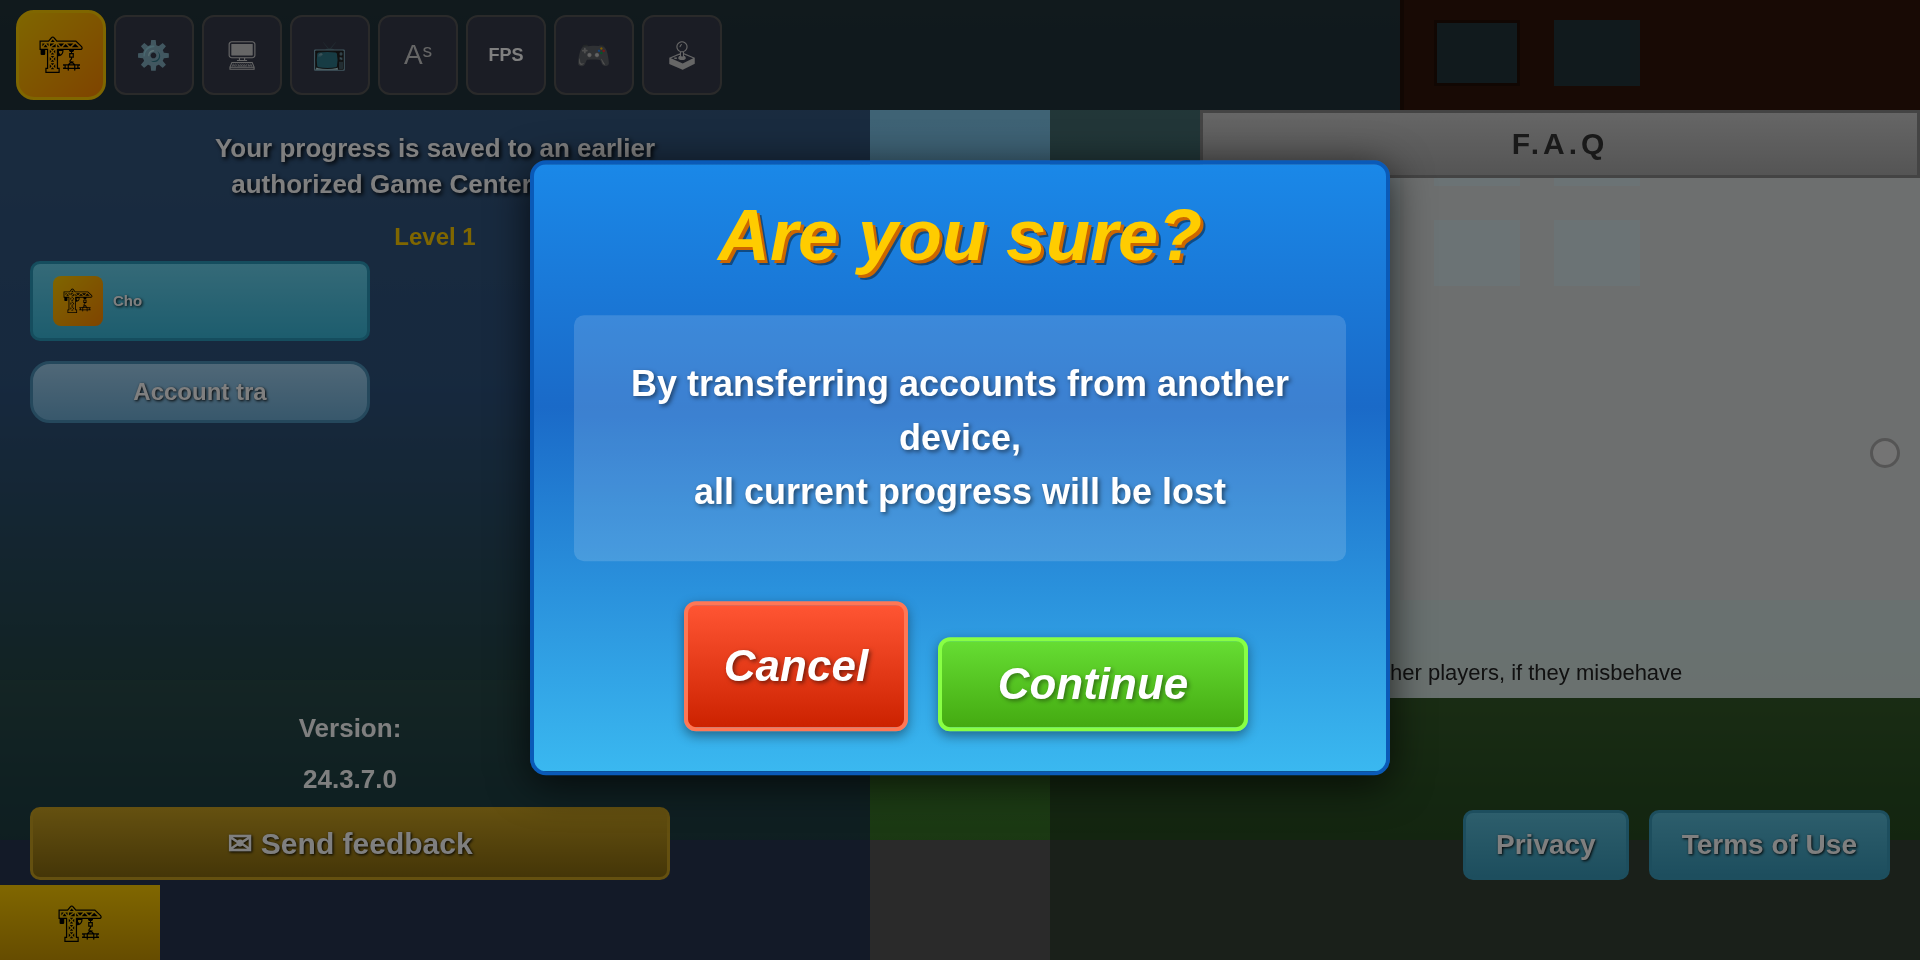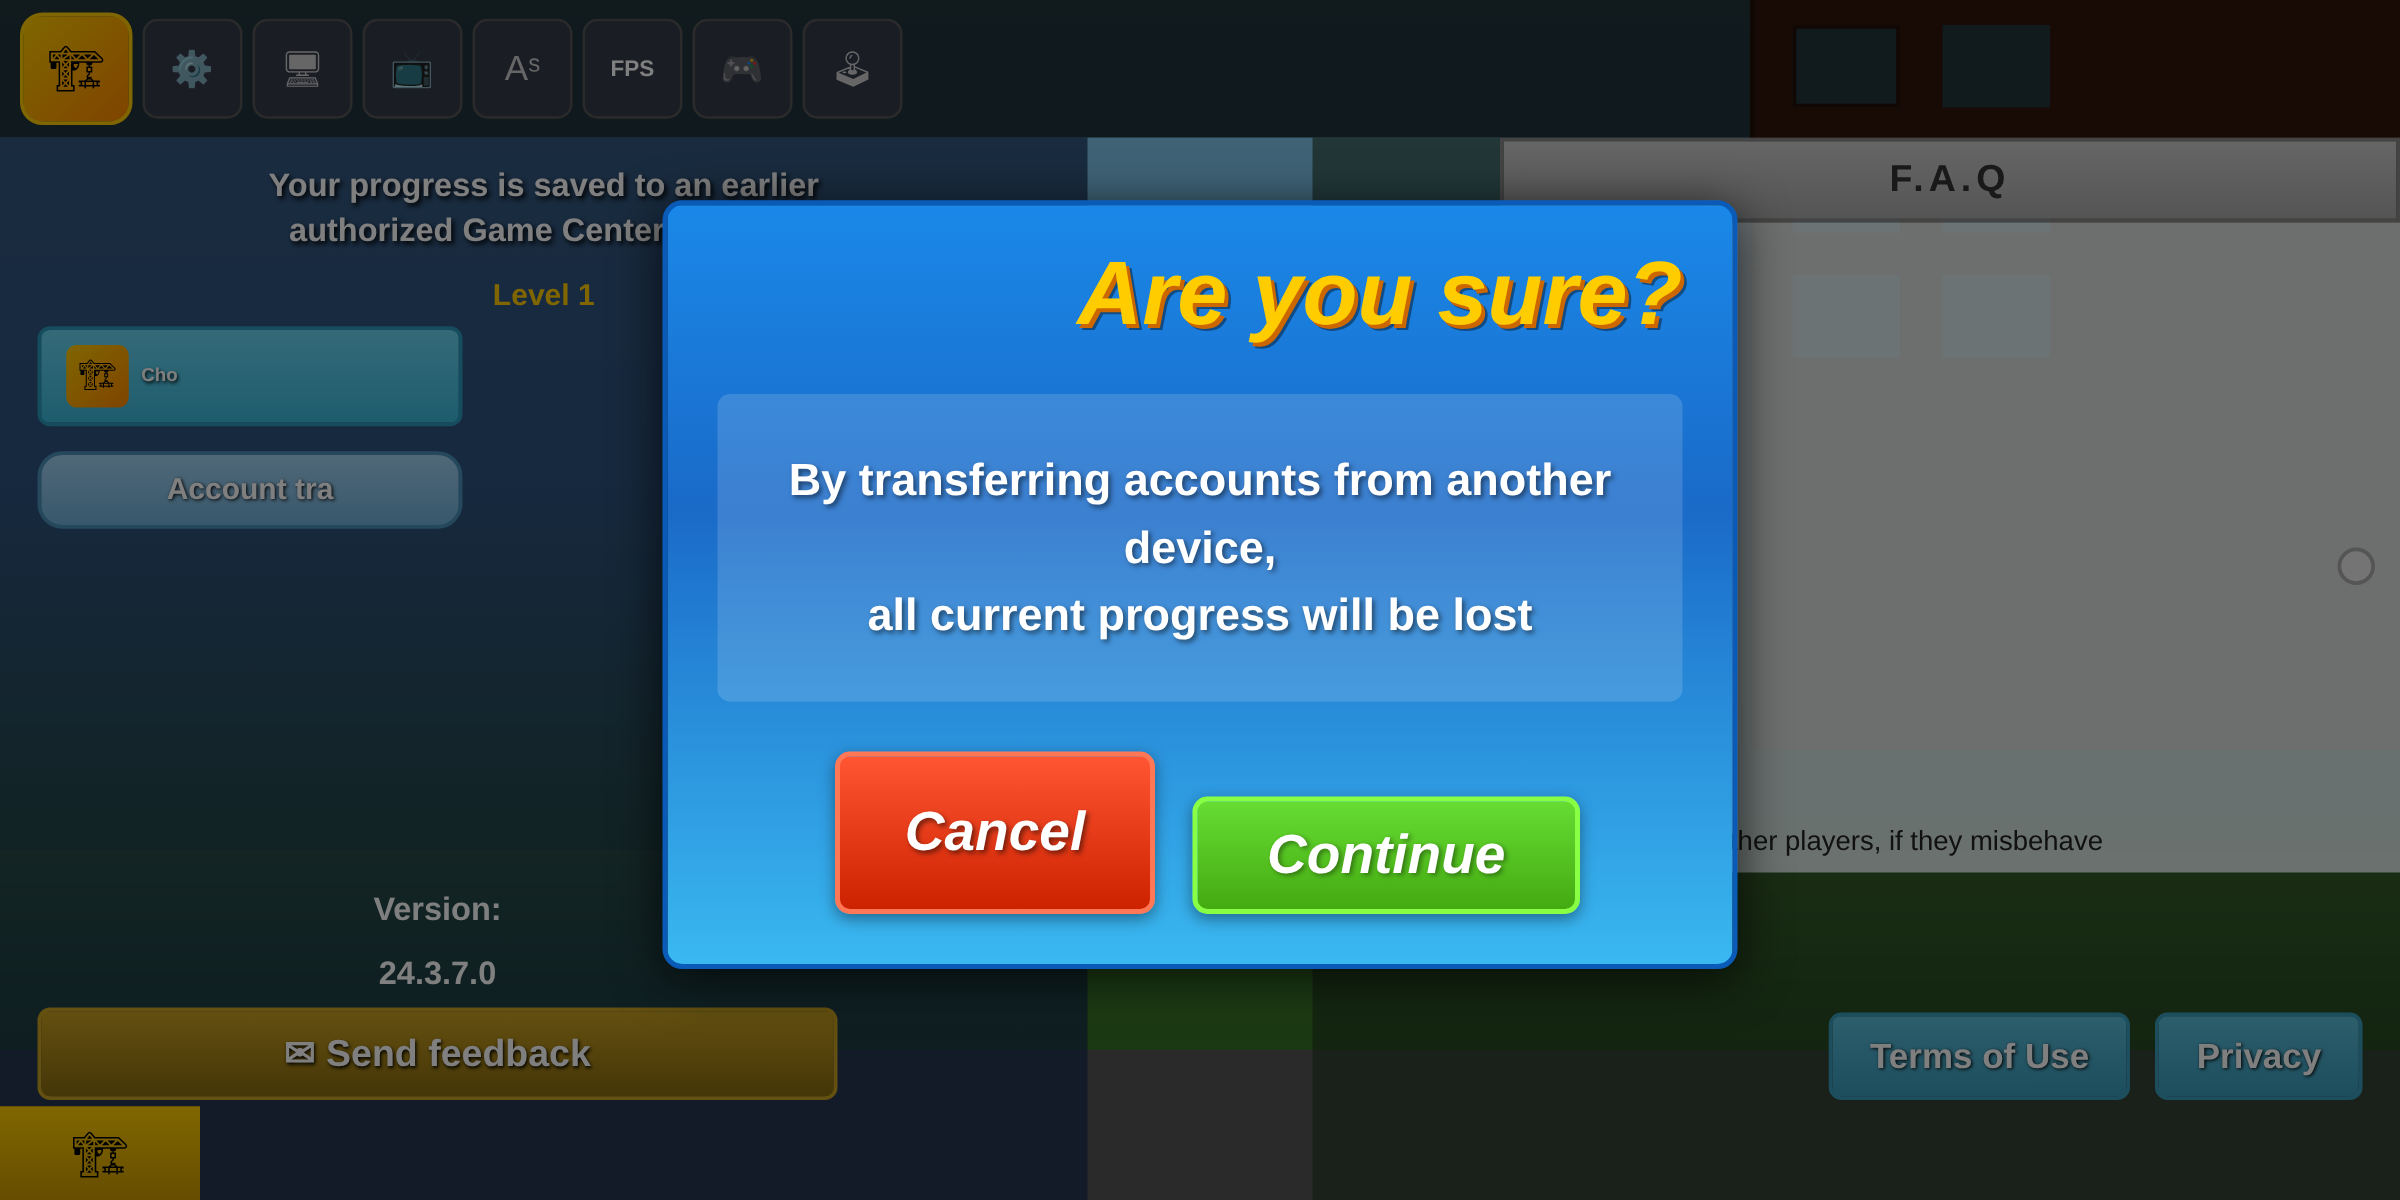--- a/index.html
+++ b/index.html
@@ -342,21 +342,21 @@
       width: 860px;
       background: linear-gradient(180deg, #1a88e8 0%, #1a6ac8 40%, #3ab8f0 100%);
       border: 4px solid #0a5ab8;
       border-radius: 16px;
       z-index: 30;
       padding: 30px 40px 40px;
       box-shadow: 0 8px 40px rgba(0,0,0,0.7);
     }
 
     .dialog-title {
-      text-align: right;
+      text-align: center;
       color: #ffcc00;
       font-size: 72px;
       font-weight: 900;
       text-shadow: 3px 3px 0 #cc6600, 5px 5px 0 rgba(0,0,0,0.4);
       margin-bottom: 38px;
       font-style: italic;
     }
 
     .dialog-body {
       background: rgba(255,255,255,0.15);
@@ -379,21 +379,21 @@
       display: flex;
       gap: 30px;
       justify-content: center;
     }
 
     .cancel-btn {
       background: linear-gradient(180deg, #ff5533 0%, #cc2200 100%);
       border: 4px solid #ff7755;
       border-radius: 12px;
       padding: 18px 0;
-      width: 256px;
+      width: 224px;
       color: #ffffff;
       font-size: 44px;
       font-weight: 900;
       cursor: pointer;
       text-align: center;
       text-shadow: 2px 2px 4px rgba(0,0,0,0.5);
       font-style: italic;
       box-shadow: 0 4px 12px rgba(0,0,0,0.4);
       margin-left: 12px;
     }
@@ -477,22 +477,22 @@
 
 <div class="bottom-left">
   <div class="version-row">
     <span class="version-label">Version:</span>
     <span class="version-number">24.3.7.0</span>
   </div>
   <button class="send-feedback-btn">✉ Send feedback</button>
 </div>
 
 <div class="bottom-right">
+  <button class="bottom-btn">Privacy</button>
   <button class="bottom-btn">Terms of Use</button>
-  <button class="bottom-btn">Privacy</button>
 </div>
 
 <div class="bottom-yellow-bar">🏗</div>
 
 <div class="overlay-backdrop"></div>
 
 <div class="dialog">
   <div class="dialog-title">Are you sure?</div>
   <div class="dialog-body">
     <div class="dialog-message" style="white-space:pre-line;">By transferring accounts from another device,

